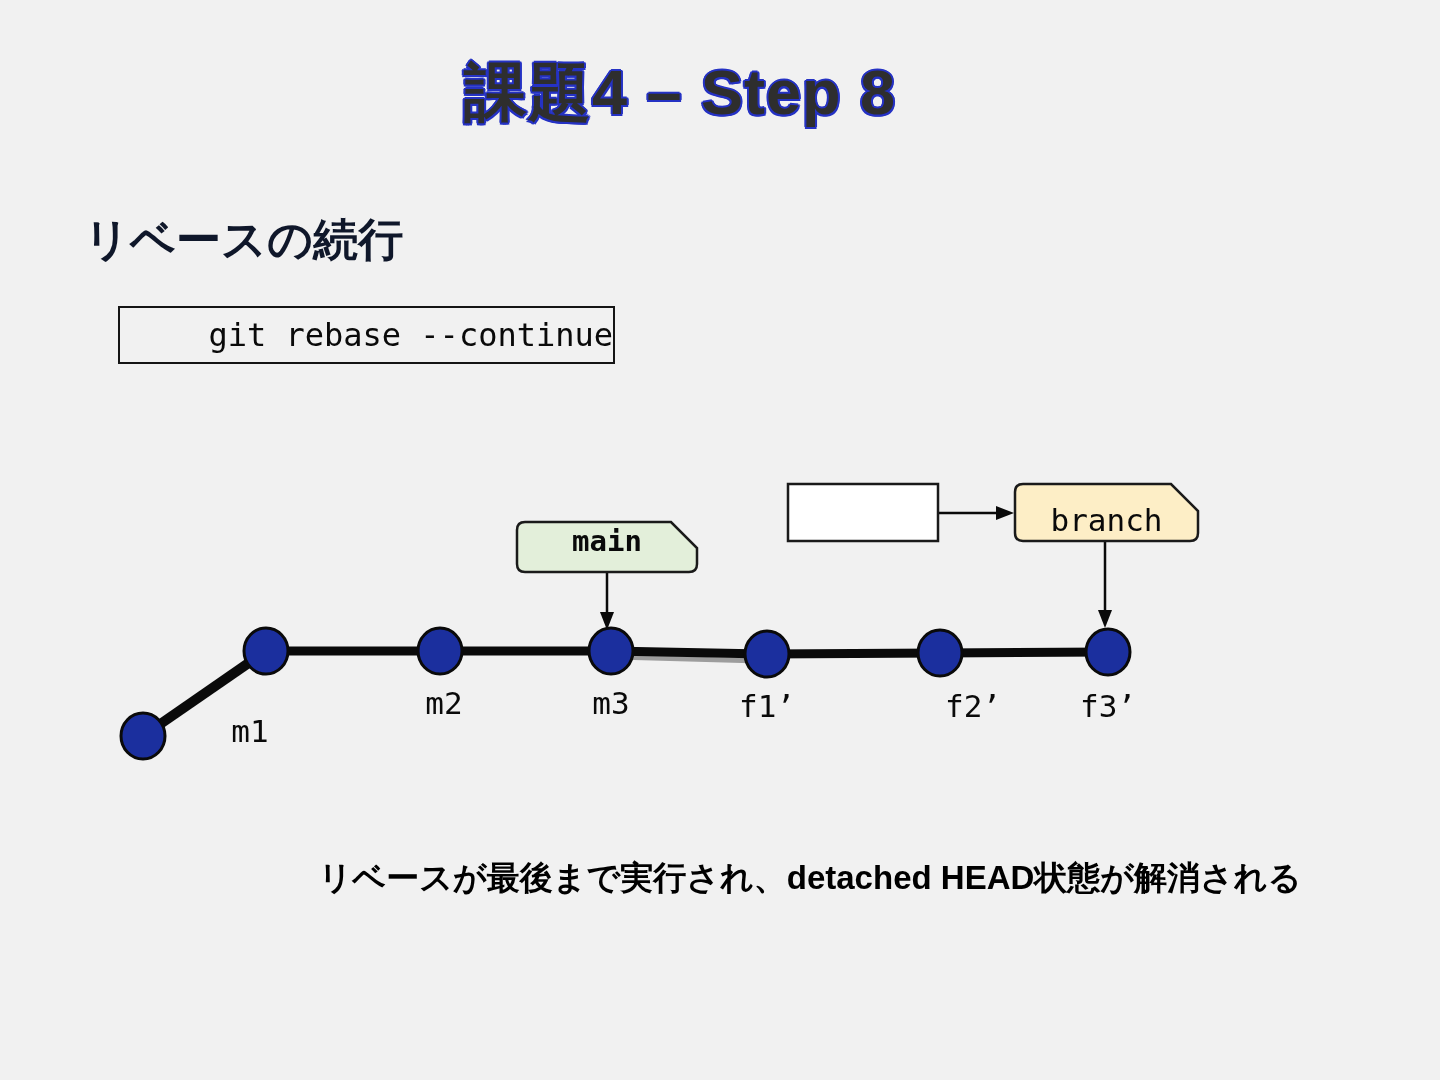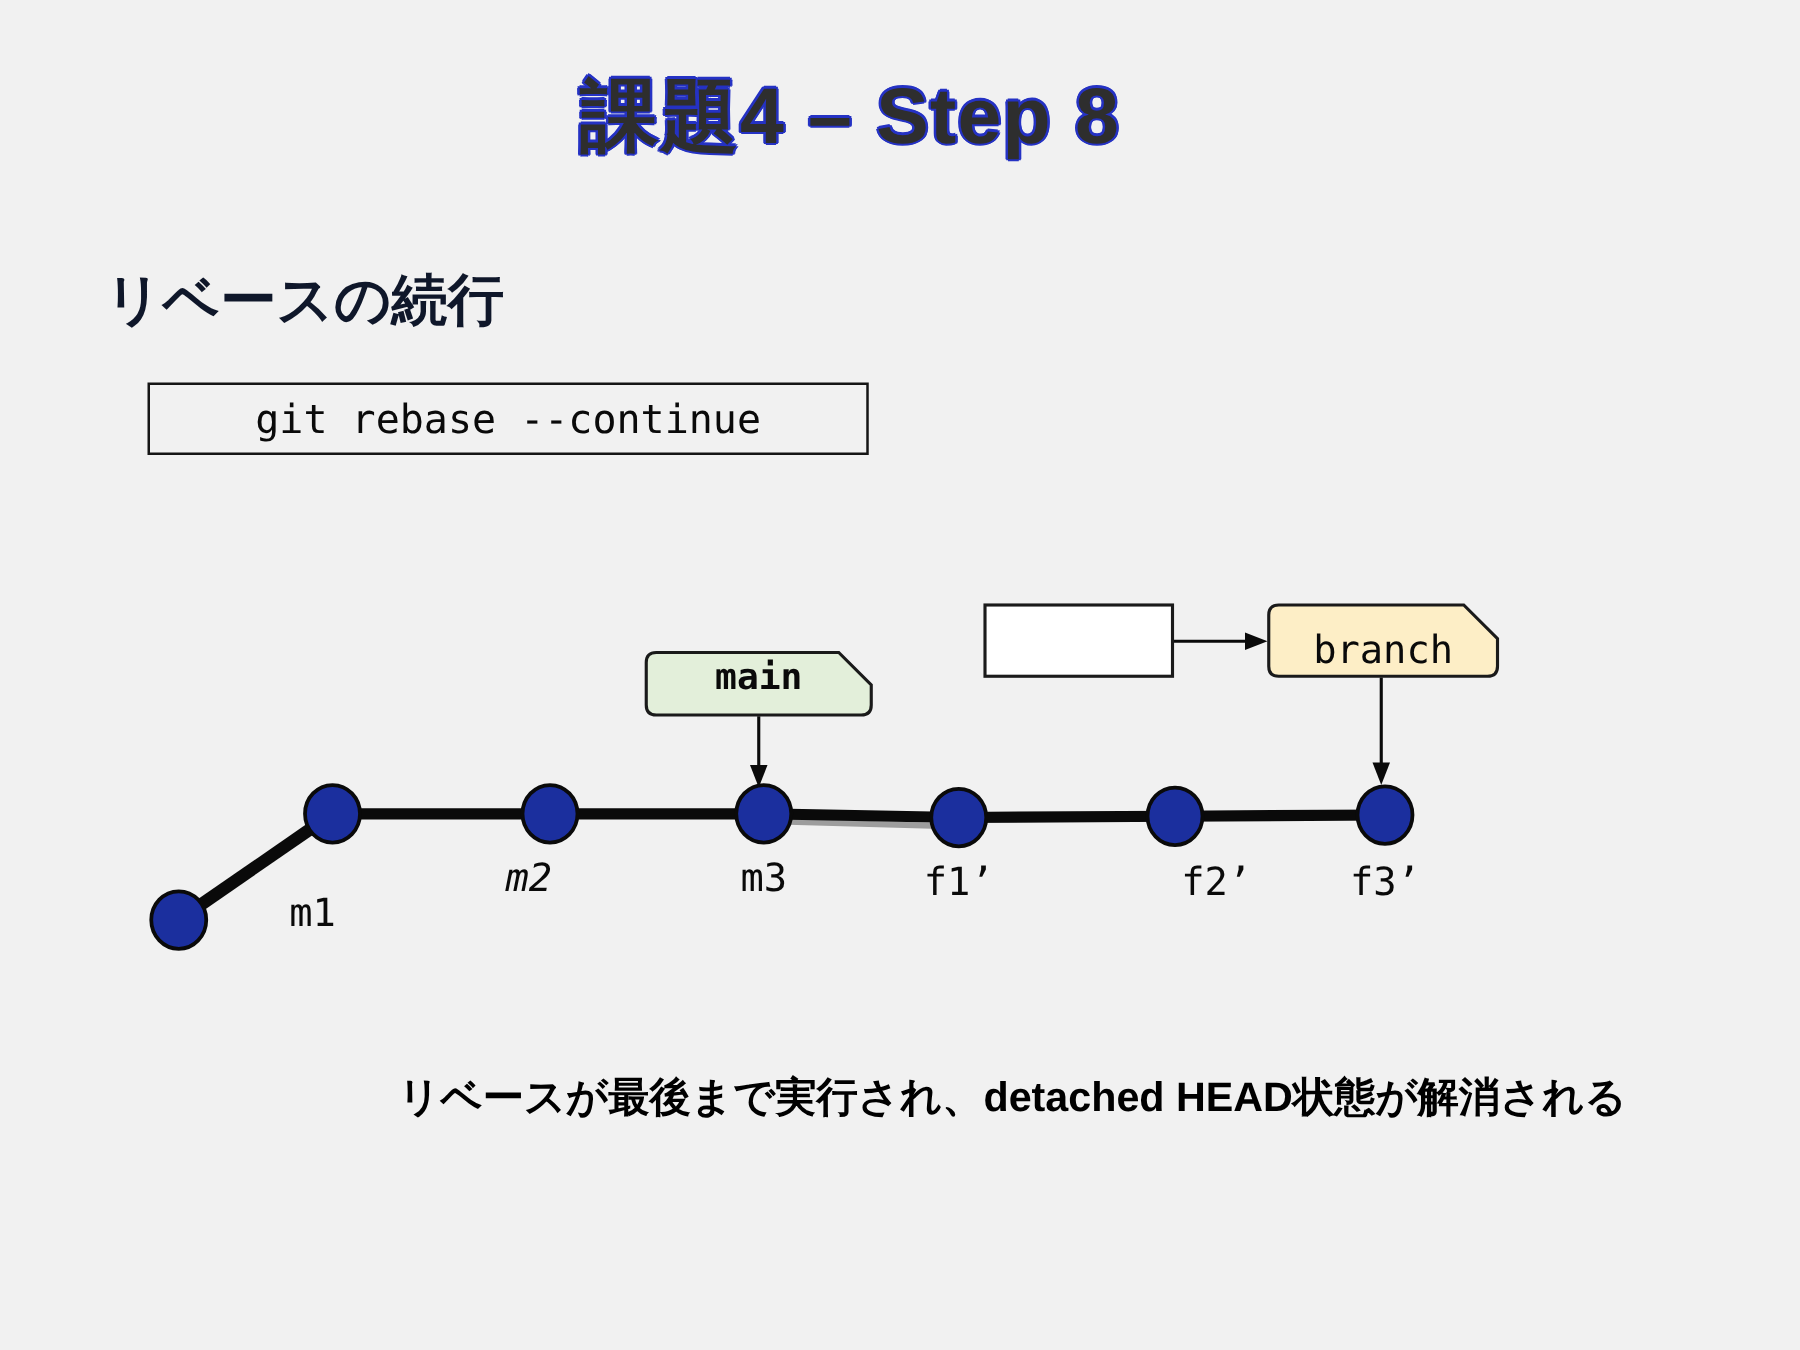--- a/index.html
+++ b/index.html
@@ -22,24 +22,24 @@
       0 -2px 0 #2532c4, 0 2px 0 #2532c4,
       -1.5px -1.5px 0 #2532c4, 1.5px 1.5px 0 #2532c4,
       -1.5px 1.5px 0 #2532c4, 1.5px -1.5px 0 #2532c4;
   }
   .heading{
     position:absolute;top:210px;left:60px;
     font-size:45px;font-weight:bold;color:#0f172a;margin-left:24px;
   }
   .command-box{
     position:absolute;left:118px;top:306px;
-    width:577px;height:58px;
+    width:497px;height:58px;
     border:2px solid #151515;
     box-sizing:border-box;
-    display:flex;align-items:center;justify-content:center;
+    display:flex;align-items:center;justify-content:flex-end;
     font-family:"DejaVu Sans Mono", monospace;
     font-size:32px;color:#0a0a0a;
     background:transparent;
   }
   .graph-svg{position:absolute;left:0;top:0;width:1440px;height:1080px;}
   .tag-text{
     position:absolute;
     display:flex;align-items:center;justify-content:center;
     font-family:"DejaVu Sans Mono", monospace;
     color:#0a0a0a;
@@ -118,21 +118,21 @@
     <ellipse cx="611" cy="651" rx="22" ry="23" stroke-width="3" stroke="#0a0a0a" fill="#1b2f9e"></ellipse>
     <ellipse cx="767" cy="654" rx="22" ry="23" stroke-width="3" stroke="#0a0a0a" fill="#1b2f9e"></ellipse>
     <ellipse cx="940" cy="653" rx="22" ry="23" stroke-width="3" stroke="#0a0a0a" fill="#1b2f9e"></ellipse>
     <ellipse cx="1108" cy="652" rx="22" ry="23" stroke-width="3" stroke="#0a0a0a" fill="#1b2f9e"></ellipse>
   </svg>
 
   <div class="tag-text tag-main">main</div>
   <div class="tag-text tag-branch">branch</div>
 
   <div class="commit-label" style="left:250px;margin-top:28px;">m1</div>
-  <div class="commit-label" style="left:423px;font-style:italic;">m2</div>
+  <div class="commit-label" style="left:444px;">m2</div>
   <div class="commit-label" style="left:611px;">m3</div>
   <div class="commit-label" style="left:767px;top:688px;">f1’</div>
   <div class="commit-label" style="left:940px;top:688px;margin-left:33px;">f2’</div>
   <div class="commit-label" style="left:1108px;top:688px;">f3’</div>
 
   <div class="caption">リベースが最後まで実行され、detached HEAD状態が解消される</div>
 
 
 </div>
 

